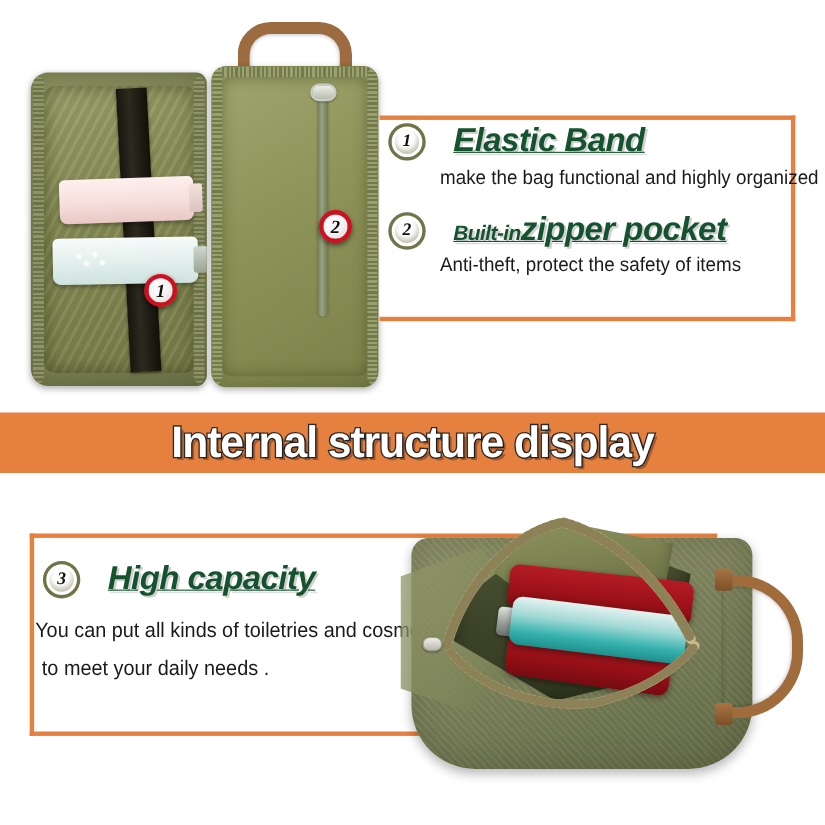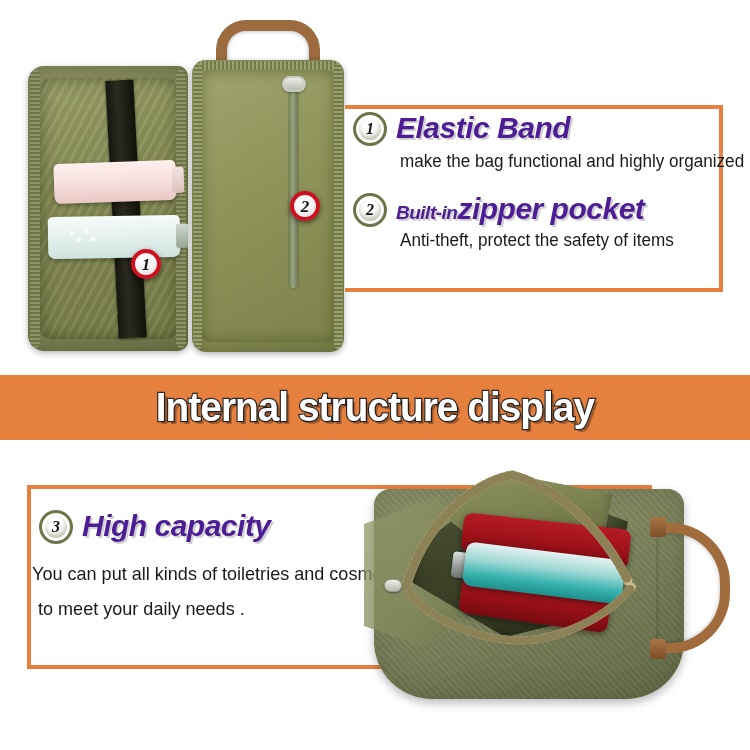--- a/index.html
+++ b/index.html
@@ -160,39 +160,40 @@
       0 0 0 3px #6f7347,
       0 1px 3px rgba(0,0,0,.45),
       inset 0 -3px 5px rgba(120,120,90,.35);
     display:flex; align-items:center; justify-content:center;
     font-family:"Liberation Serif", serif;
     font-weight:bold; font-style:italic; font-size:16px; color:#111;
     line-height:1;
   }
 
   .feat-head {
-    position:absolute; left:40px; top:-4px;
+    position:absolute; left:56px; top:-4px;
     font-weight:bold; font-style:italic;
-    color:#4c1d95; white-space:nowrap;
+    color:#14532d; white-space:nowrap;
     letter-spacing:-0.5px;
     text-shadow:2px 2px 0 rgba(150,150,150,.45);
+    text-decoration:underline;
   }
   .h-elastic { font-size:30px; transform:scaleX(.93); transform-origin:left center; }
   .h-zip-pre { font-size:19px; }
   .h-zip-main { font-size:30px;text-align:center; }
   .feat-sub {
     position:absolute; left:44px; top:36px;
     font-size:18px; color:#1a1a1a; white-space:nowrap;
     transform:scaleX(.95); transform-origin:left center;
   }
   .feat-2 .feat-sub { top:34px; }
 
   
   .banner {
-    position:absolute; left:0; top:375px; width:750px; height:65px;
+    position:absolute; left:0; top:375px; width:750px; height:55px;
     background:#e5803f;
     display:flex; align-items:center; justify-content:center;
   }
   .banner-text {
     font-size:40px; font-weight:bold; color:#ffffff;
     letter-spacing:-1px;
     transform:scaleX(.97);
     -webkit-text-stroke:2.5px #2b2b2b;
     paint-order:stroke fill;
     text-shadow:3px 3px 0 rgba(0,0,0,.30);

